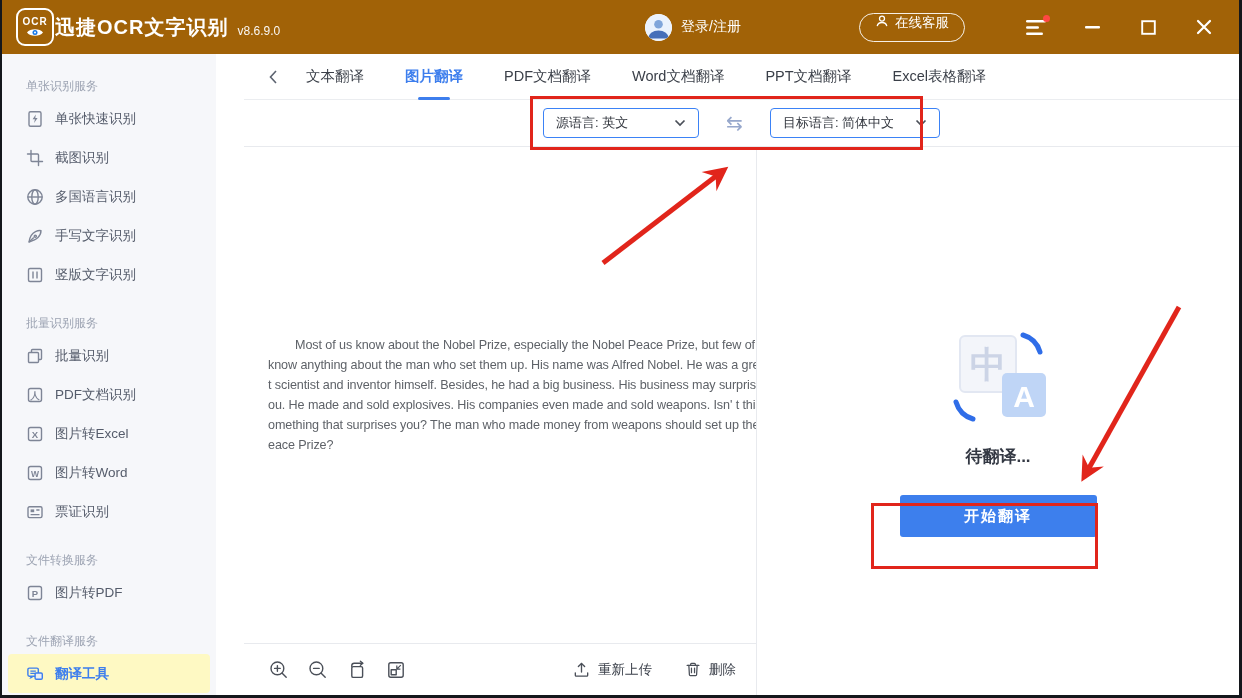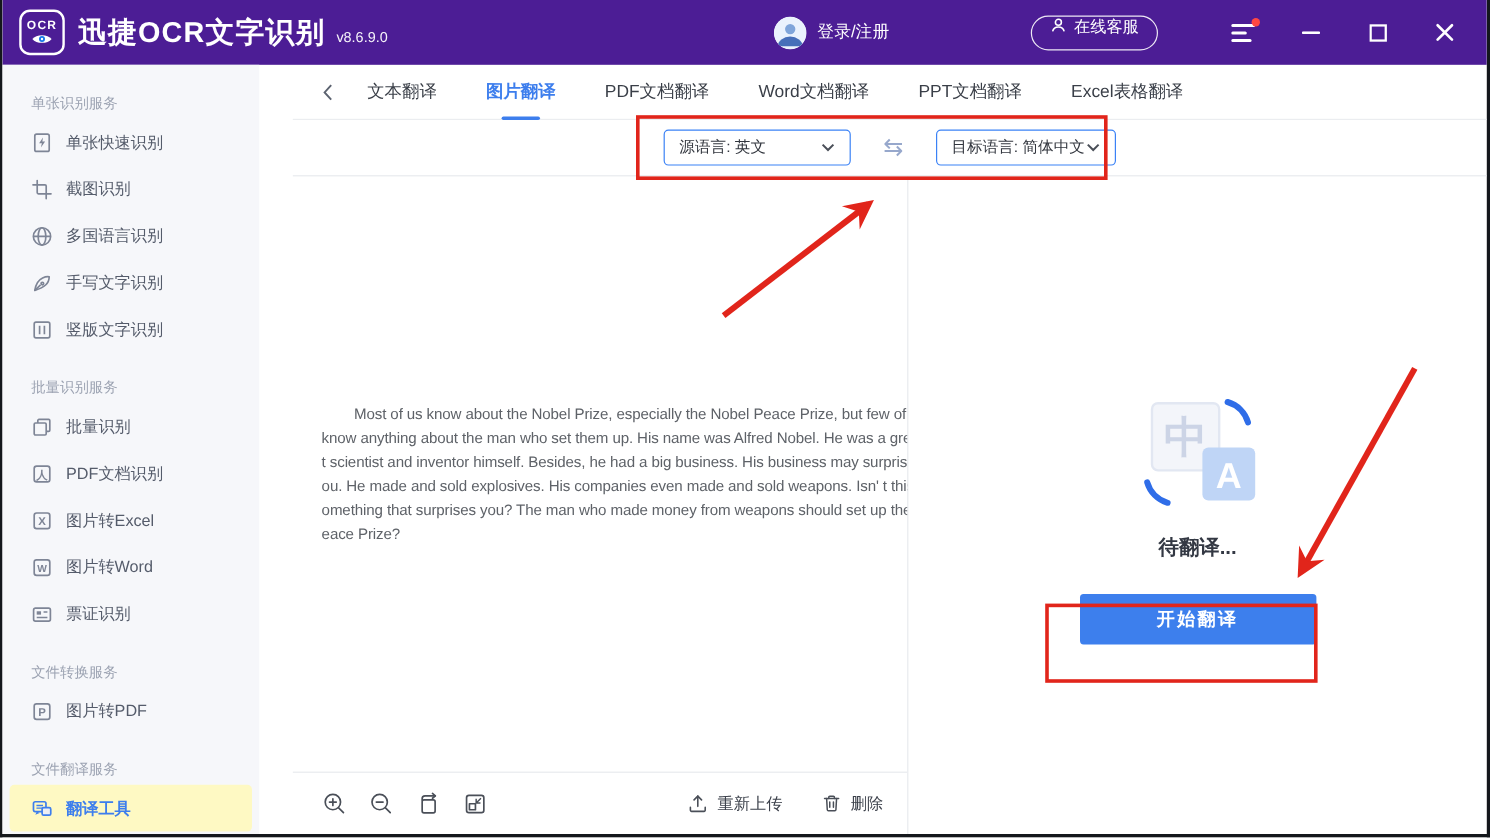--- a/index.html
+++ b/index.html
@@ -1,24 +1,24 @@
 <!DOCTYPE html>
 <html><head>
 <meta charset="utf-8">
 <style>
   * { margin:0; padding:0; box-sizing:border-box; }
   html,body { width:1242px; height:698px; font-family:"Liberation Sans","DejaVu Sans",sans-serif; }
   .window { position:relative; width:1242px; height:698px; background:#fff; overflow:hidden;
             border-left:2px solid #14171c; border-right:3px solid #14171c; border-bottom:3px solid #14171c; }
 
   
-  .titlebar { height:54px; background:#4c1d95; display:flex; align-items:center; padding:0 22px 0 14px; color:#fff; }
+  .titlebar { height:54px; background:#a16207; display:flex; align-items:center; padding:0 22px 0 14px; color:#fff; }
   .logo-box { width:38px; height:38px; border:2px solid #fff; border-radius:9px; display:flex; flex-direction:column; align-items:center; justify-content:center; flex:0 0 auto; }
   .logo-box .logo-txt { font-size:10px; font-weight:bold; letter-spacing:1px; line-height:11px; }
-  .app-name { font-size:24px; font-weight:bold; margin-left:11px; letter-spacing:1px; }
+  .app-name { font-size:20px; font-weight:bold; margin-left:1px; letter-spacing:1px; }
   .app-ver { font-size:12px; margin-left:9px; margin-top:7px; opacity:.95; }
   .tb-spacer { flex:1; }
   .avatar { width:27px; height:27px; border-radius:50%; overflow:hidden; background:#fff; flex:0 0 auto; cursor:pointer; }
   .login { font-size:14px; margin-left:9px; cursor:pointer; }
   .support-pill { margin-left:118px; border:1px solid rgba(255,255,255,.9); border-radius:15px; height:29px; padding:0 15px; display:flex; gap:6px; font-size:13.5px; cursor:pointer; }
   .win-btn { margin-left:30px; width:26px; height:26px; display:flex; align-items:center; justify-content:center; cursor:pointer; position:relative; }
   .win-btn.first { margin-left:58px; }
   .red-dot { position:absolute; top:1px; right:-1px; width:7px; height:7px; border-radius:50%; background:#FF4743; }
 
   
@@ -36,21 +36,21 @@
   .main { flex:1; display:flex; flex-direction:column; min-width:0; }
   .tabbar { height:46px; border-bottom:1px solid #EBEDF0; display:flex; align-items:center; padding-left:24px; flex:0 0 auto; }
   .back-btn { width:16px; margin-right:22px; cursor:pointer; display:flex; align-items:center; }
   .tab { position:relative; height:46px; display:flex; align-items:center; margin-right:41px; font-size:14.5px; color:#3A3F48; cursor:pointer; }
   .tab.active { color:#3D7EED; font-weight:bold; }
   .tab.active::after { content:""; position:absolute; left:50%; transform:translateX(-50%); bottom:0; width:32px; height:3px; border-radius:2px; background:#3D7EED; }
 
   .langbar { height:47px; border-bottom:1px solid #E8EAEE; display:flex; align-items:center; justify-content:center; gap:27px; flex:0 0 auto; }
   .dropdown { height:30px; border:1px solid #3b82f6; border-radius:4px; display:flex; align-items:center; justify-content:space-between; padding:0 12px; font-size:13px; color:#32363E; cursor:pointer; background:#fff; }
   .dropdown.src { width:156px; }
-  .dropdown.tgt { width:150px; }
+  .dropdown.tgt { width:170px; }
   .swap { font-size:20px; color:#97A8CC; cursor:pointer; line-height:1; }
 
   .main-lower { flex:1; display:flex; min-height:0; }
   .left-col { width:513px; border-right:1px solid #E8EAEE; display:flex; flex-direction:column; flex:0 0 auto; }
   .preview { flex:1; display:flex; flex-direction:column; justify-content:center; padding:0 24px; overflow:hidden; }
   .pline { white-space:nowrap; font-size:12.6px; line-height:20px; color:#5E6268; letter-spacing:-0.1px; }
   .pline.indent { text-indent:27px; }
 
   .toolbar { height:52px; border-top:1px solid #E8EAEE; display:flex; align-items:center; padding:0 20px 0 24px; flex:0 0 auto;justify-content:center; }
   .tool-ic { width:22px; height:22px; margin-right:17px; display:flex; align-items:center; justify-content:center; cursor:pointer; }

